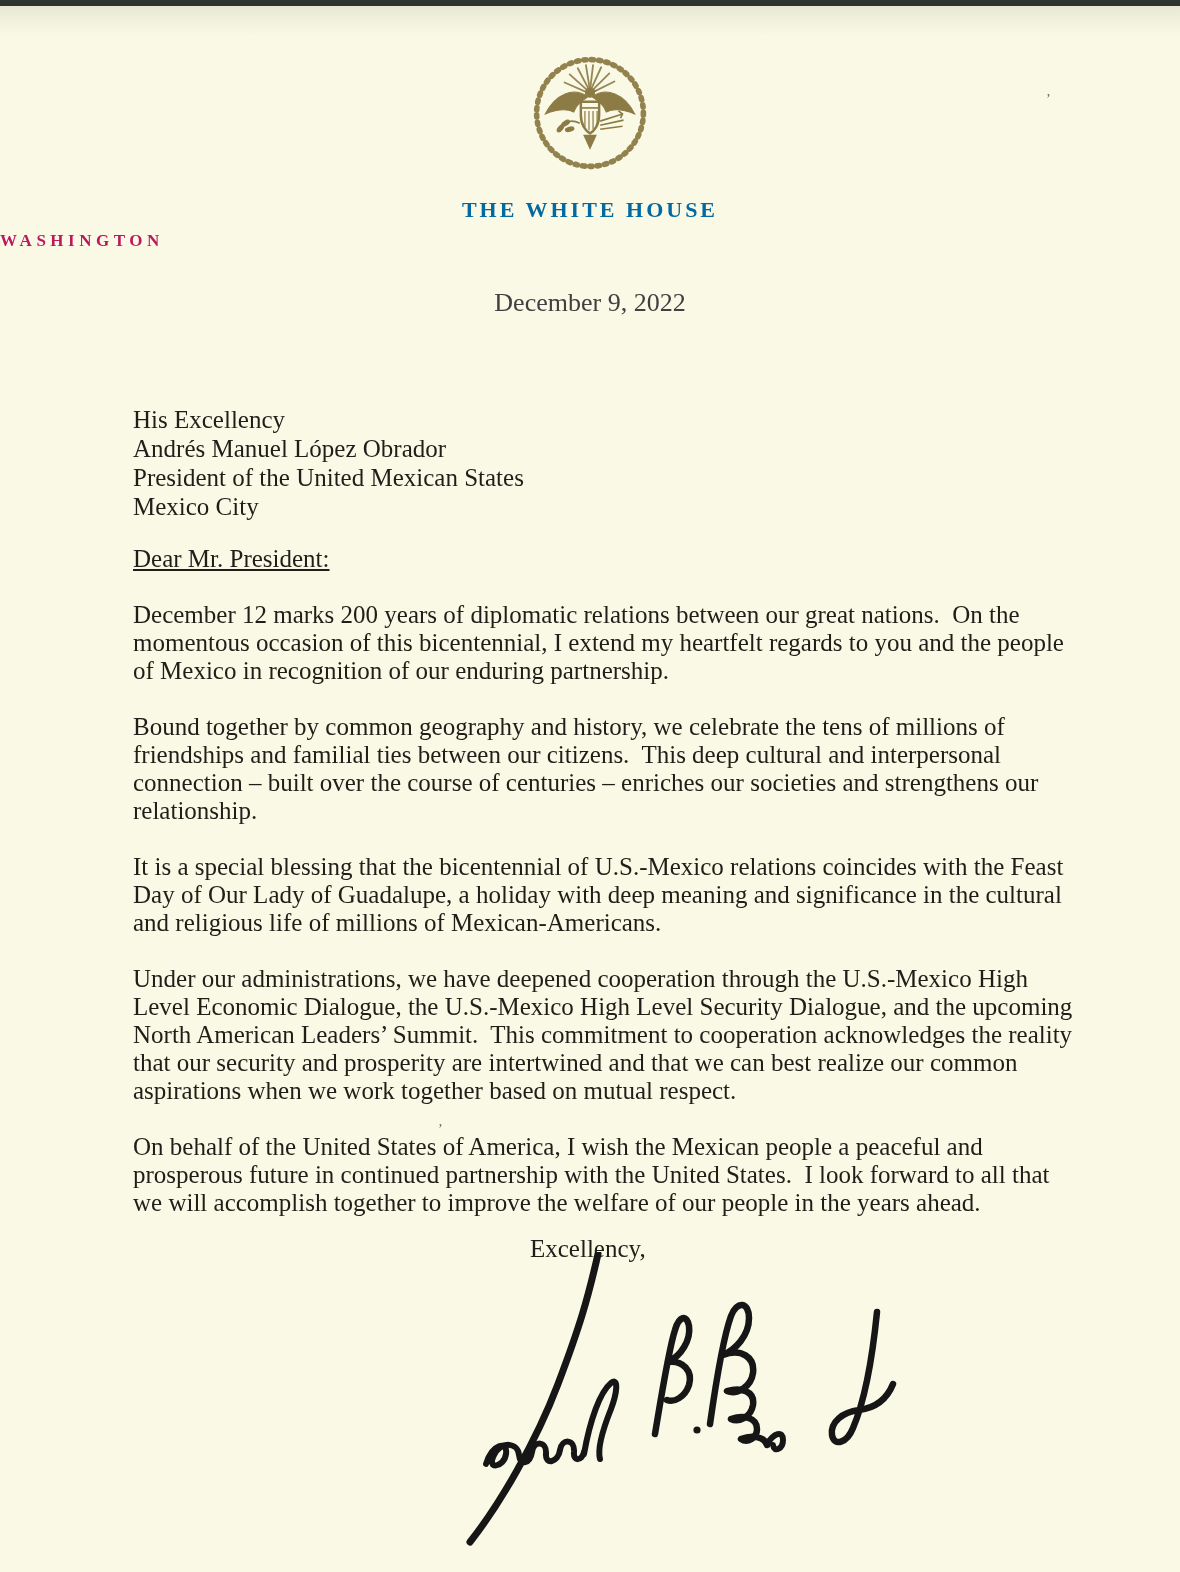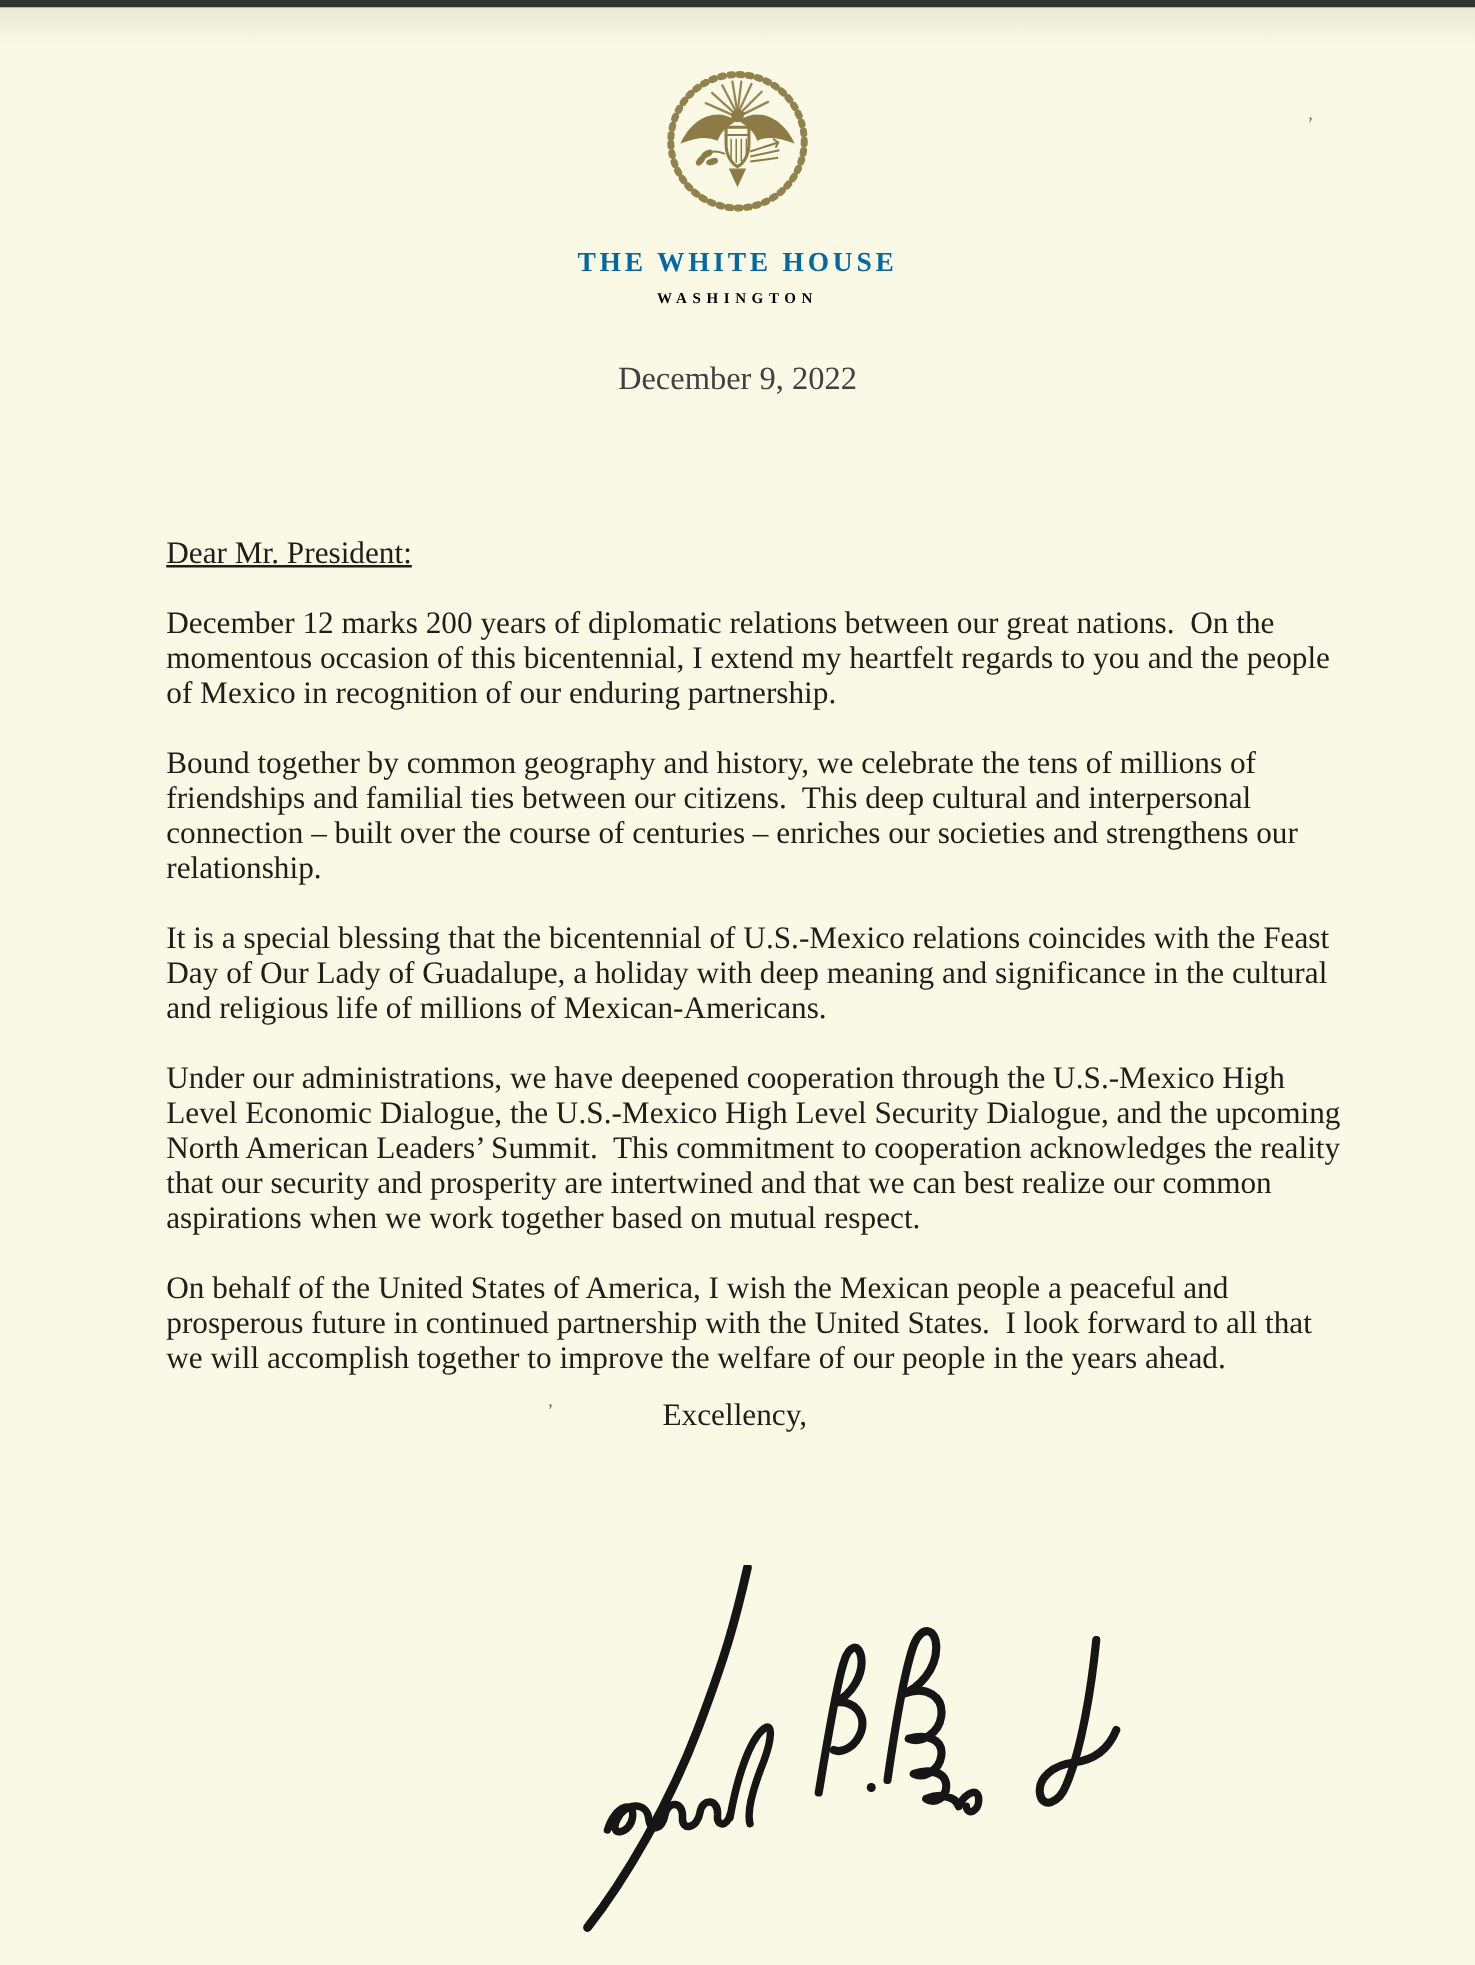--- a/index.html
+++ b/index.html
@@ -26,23 +26,23 @@
     width:122px;height:122px;
   }
   .wh-title{
     position:absolute;top:197px;left:0;width:100%;
     text-align:center;
     font-size:22px;font-weight:bold;letter-spacing:3px;
     color:#0369a1;
   }
   .wh-sub{
     position:absolute;top:231px;left:0;width:100%;
-    text-align:center;
-    font-size:12px;font-weight:bold;letter-spacing:4.5px;
-    color:#000000;
+    text-align:left;
+    font-size:17px;font-weight:bold;letter-spacing:4.5px;
+    color:#be185d;
   }
   .date{
     position:absolute;top:288px;left:0;width:100%;
     text-align:center;
     font-size:26px;color:#404040;
   }
   .letter-body{
     position:absolute;top:405px;left:133px;width:950px;
     font-size:25px;line-height:28px;
   }
@@ -117,20 +117,26 @@
         <path d="M88,58 L92,61 L90,65"></path>
       </g>
     </g>
   </svg>
 
   <div class="wh-title">THE WHITE HOUSE</div>
   <div class="wh-sub">WASHINGTON</div>
   <div class="date">December 9, 2022</div>
 
   <div class="letter-body">
+    <div class="recipient">
+      <div>His Excellency</div>
+      <div>Andrés Manuel López Obrador</div>
+      <div>President of the United Mexican States</div>
+      <div>Mexico City</div>
+    </div>
 
     <div class="salutation">Dear Mr. President:</div>
 
     <p class="para">December 12 marks 200 years of diplomatic relations between our great nations.  On the momentous occasion of this bicentennial, I extend my heartfelt regards to you and the people of Mexico in recognition of our enduring partnership.</p>
     <p class="para">Bound together by common geography and history, we celebrate the tens of millions of friendships and familial ties between our citizens.  This deep cultural and interpersonal connection – built over the course of centuries – enriches our societies and strengthens our relationship.</p>
     <p class="para">It is a special blessing that the bicentennial of U.S.-Mexico relations coincides with the Feast Day of Our Lady of Guadalupe, a holiday with deep meaning and significance in the cultural and religious life of millions of Mexican-Americans.</p>
     <p class="para">Under our administrations, we have deepened cooperation through the U.S.-Mexico High Level Economic Dialogue, the U.S.-Mexico High Level Security Dialogue, and the upcoming North American Leaders’ Summit.  This commitment to cooperation acknowledges the reality that our security and prosperity are intertwined and that we can best realize our common aspirations when we work together based on mutual respect.</p>
     <p class="para">On behalf of the United States of America, I wish the Mexican people a peaceful and prosperous future in continued partnership with the United States.  I look forward to all that we will accomplish together to improve the welfare of our people in the years ahead.</p>
 
     <div class="valediction">Excellency,</div>

